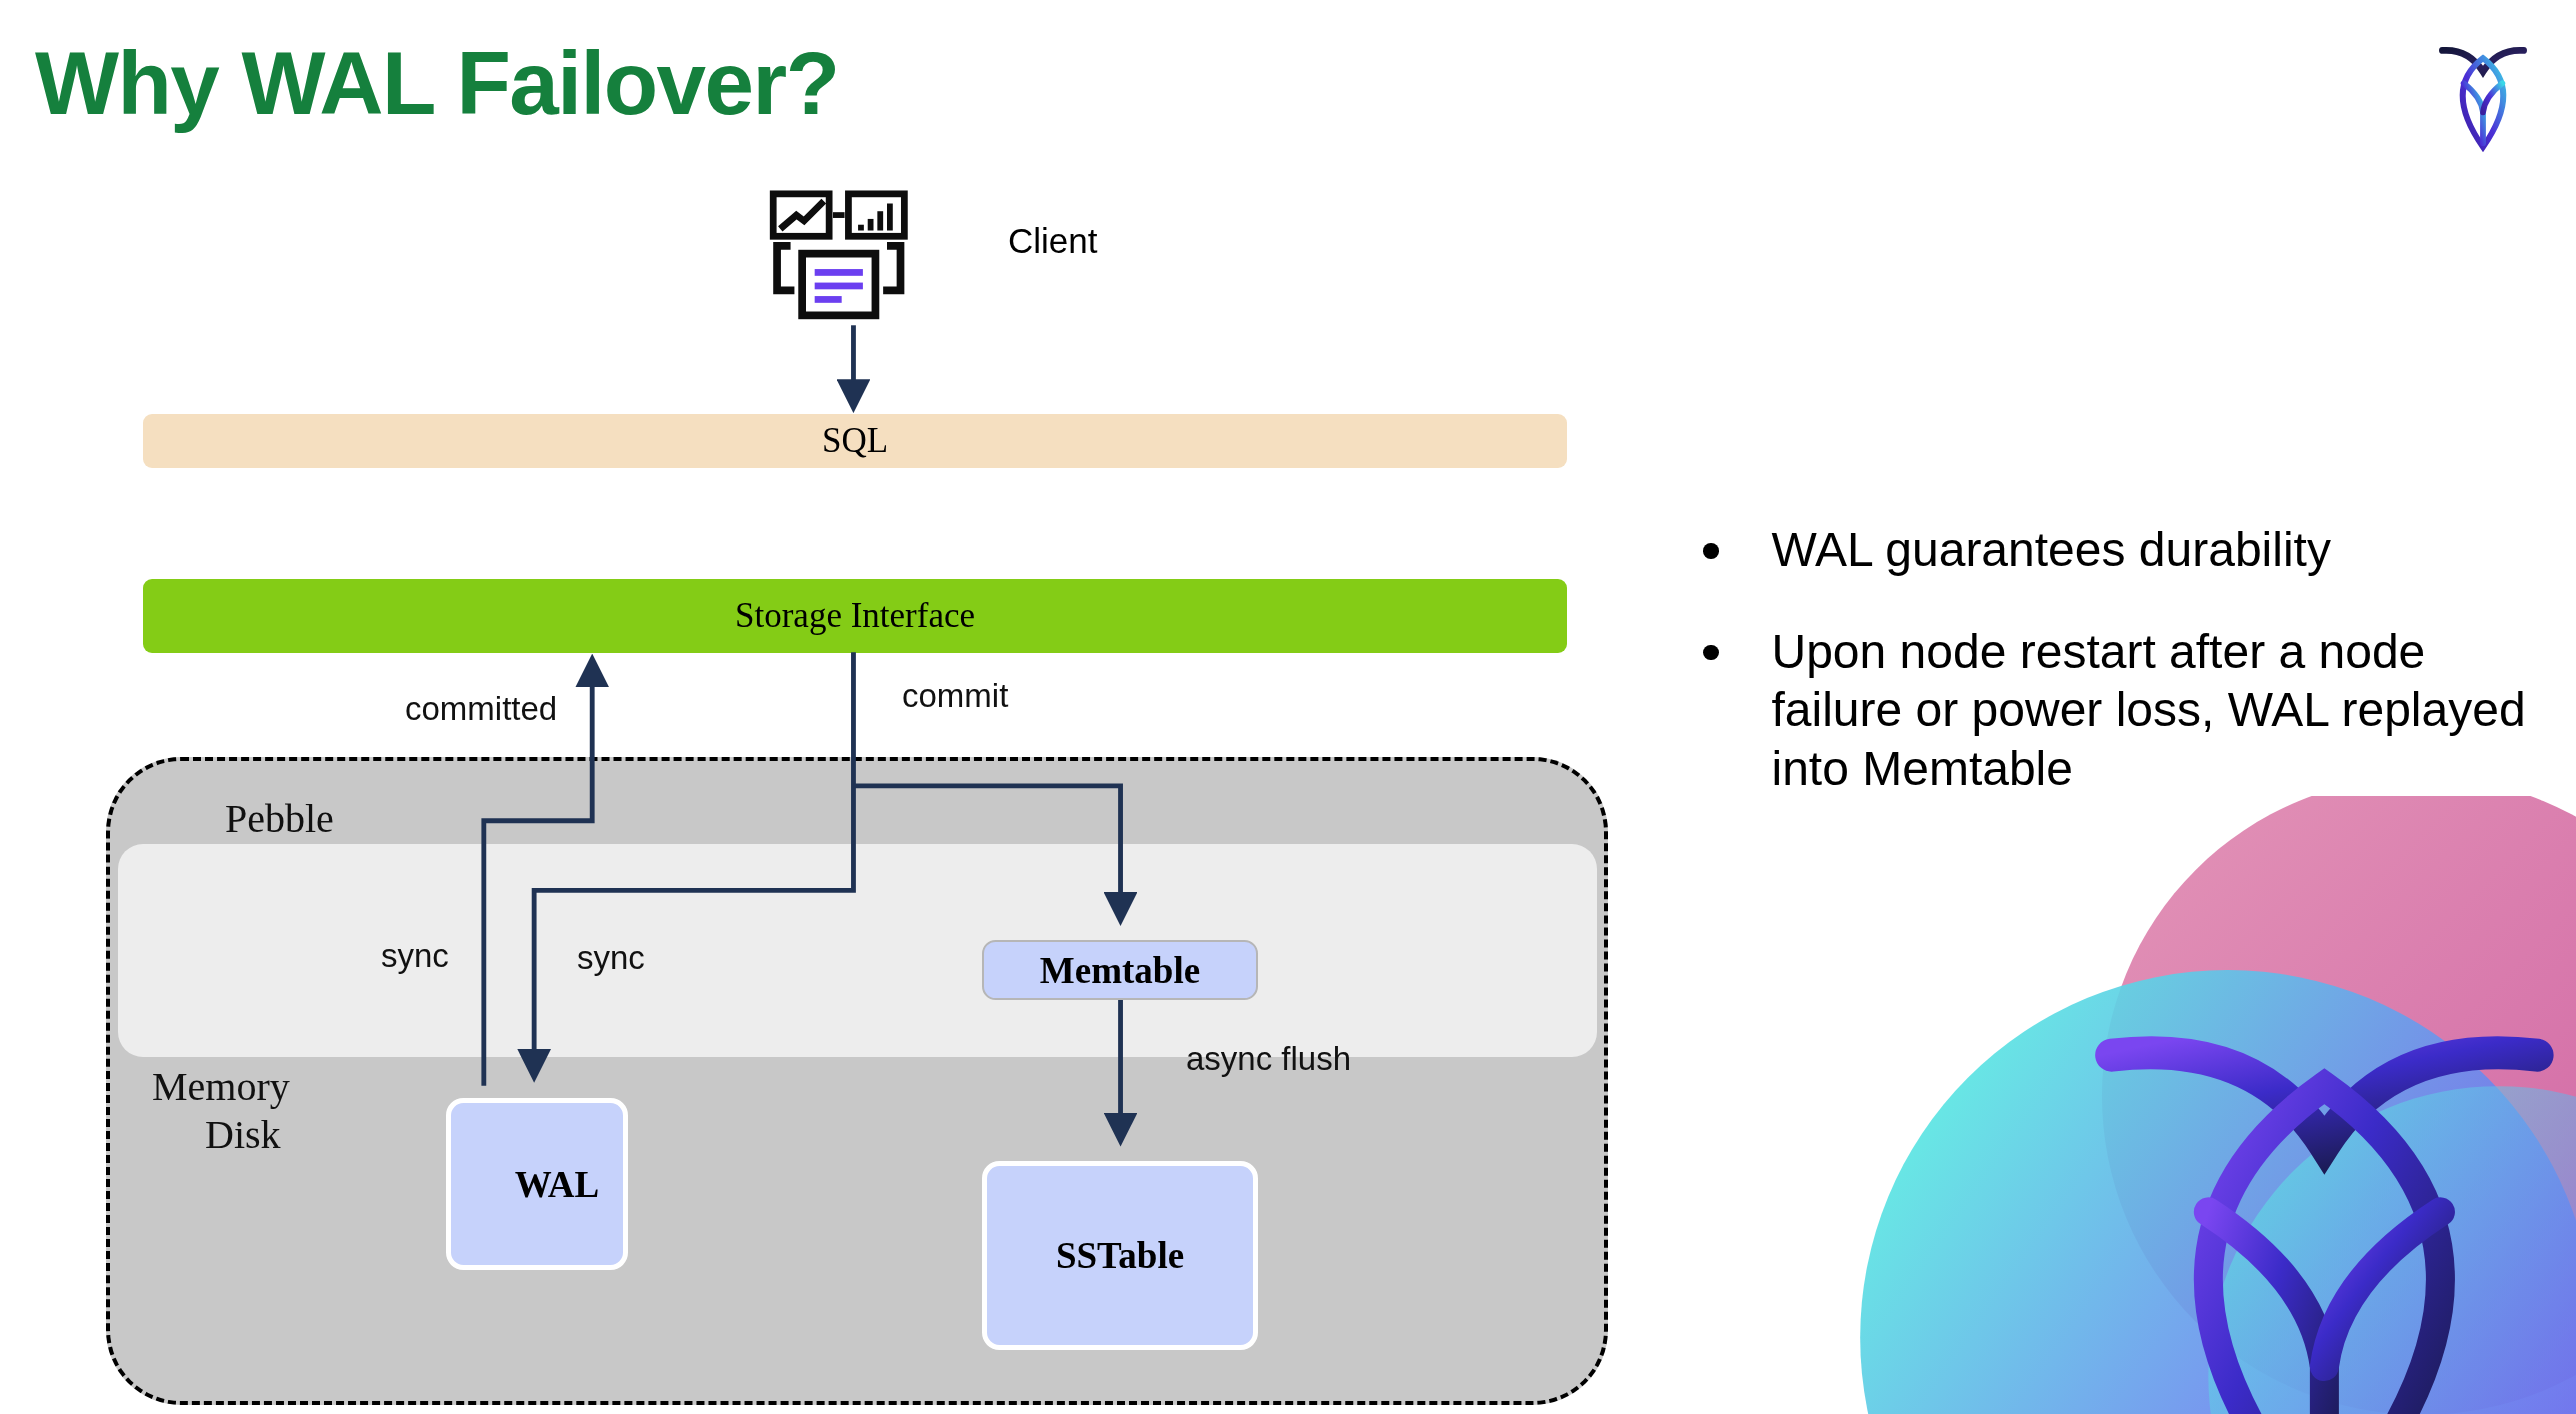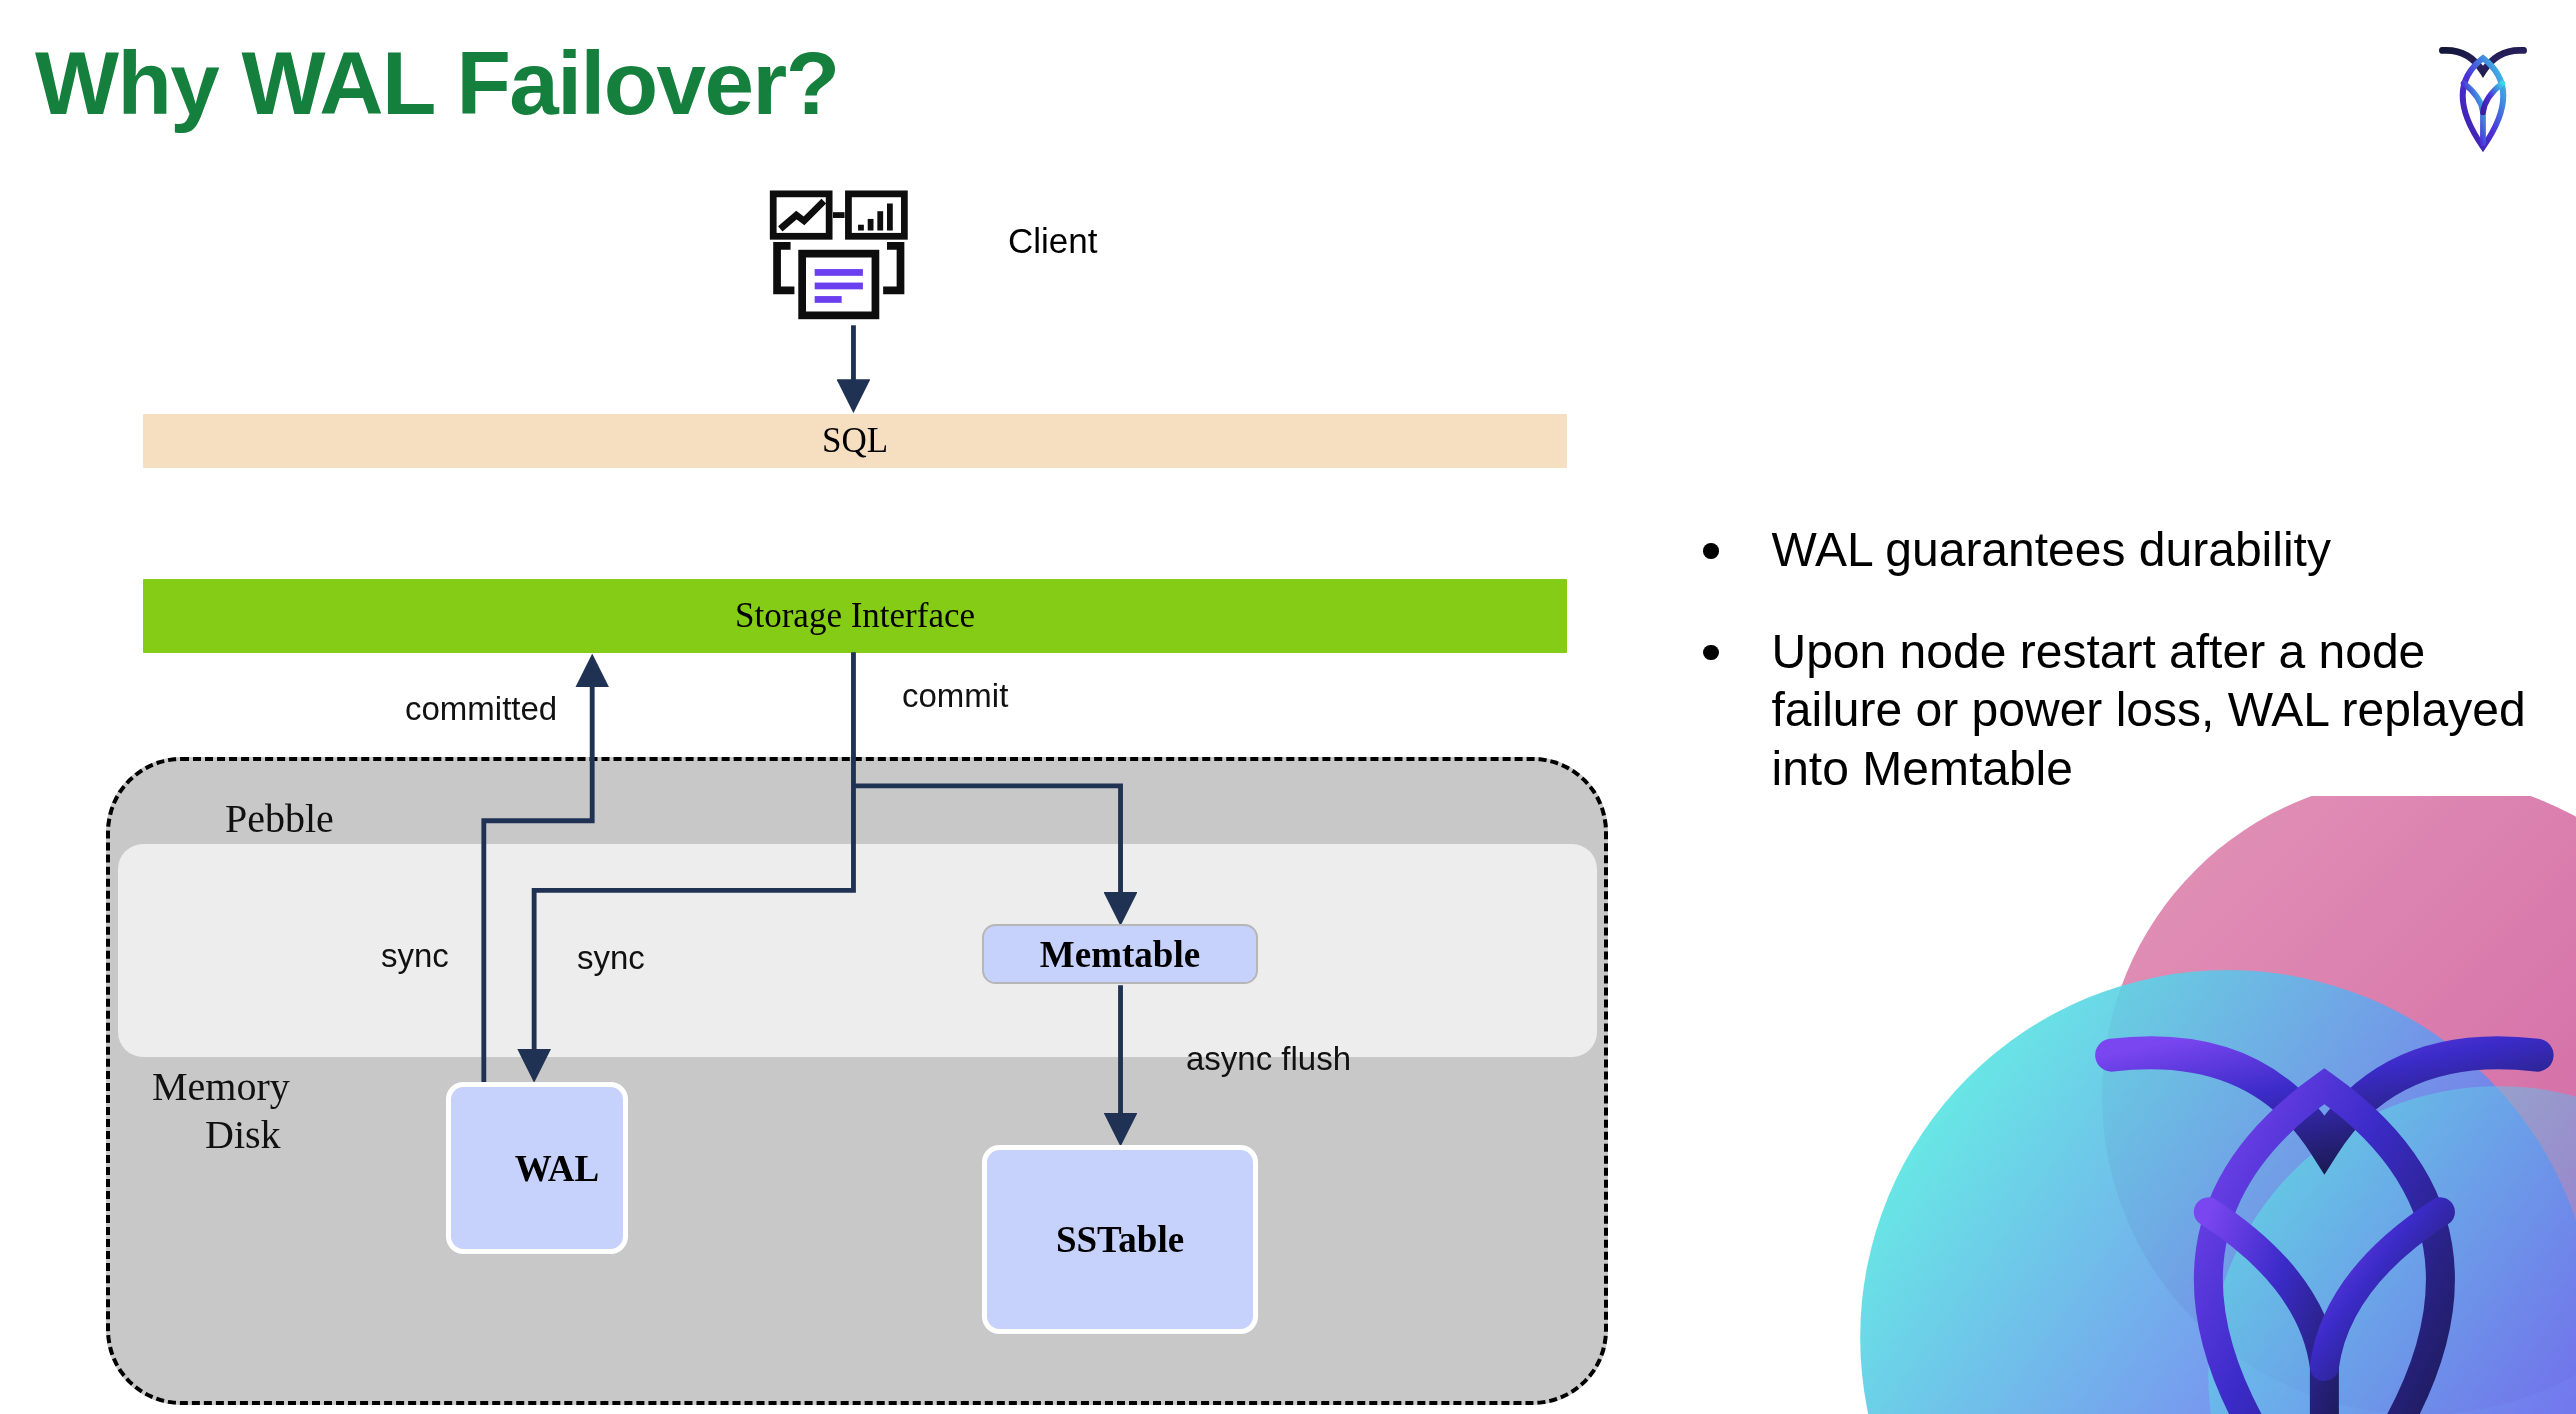--- a/index.html
+++ b/index.html
@@ -55,21 +55,21 @@
     top: 0;
     width: 1645px;
     height: 1415px;
   }
 
   
   .layer-bar {
     position: absolute;
     left: 143px;
     width: 1424px;
-    border-radius: 1px;
+    border-radius: 9px;
     font-family: "Liberation Serif", serif;
     font-size: 35px;
     color: #000000;
     display: flex;
     align-items: center;
     justify-content: center;
     box-sizing: border-box;
   }
   #layer-sql      { top: 414px; height: 54px; background: #F5DFC0; }
   #layer-kv       { top: 503px; height: 50px; background: #B5DEDE; }
@@ -132,20 +132,21 @@
     border-radius: 17.4px;
     font-family: "Liberation Serif", serif;
     font-weight: 700;
     font-size: 37px;
     color: #000000;
     display: flex;
     align-items: center;
     justify-content: center;
     box-sizing: border-box;
     text-align: center;
+    margin-top: 16px;
   }
   #node-memtable {
     left: 982px; top: 924px; width: 276px; height: 60px;
     border: 2.9px solid #B6B6B6;
     border-radius: 13.5px;
   }
   #node-wal {
     left: 446px; top: 1082px; width: 182px; height: 172px;
     border: 5.8px solid #ffffff;
     padding-left: 40px;

